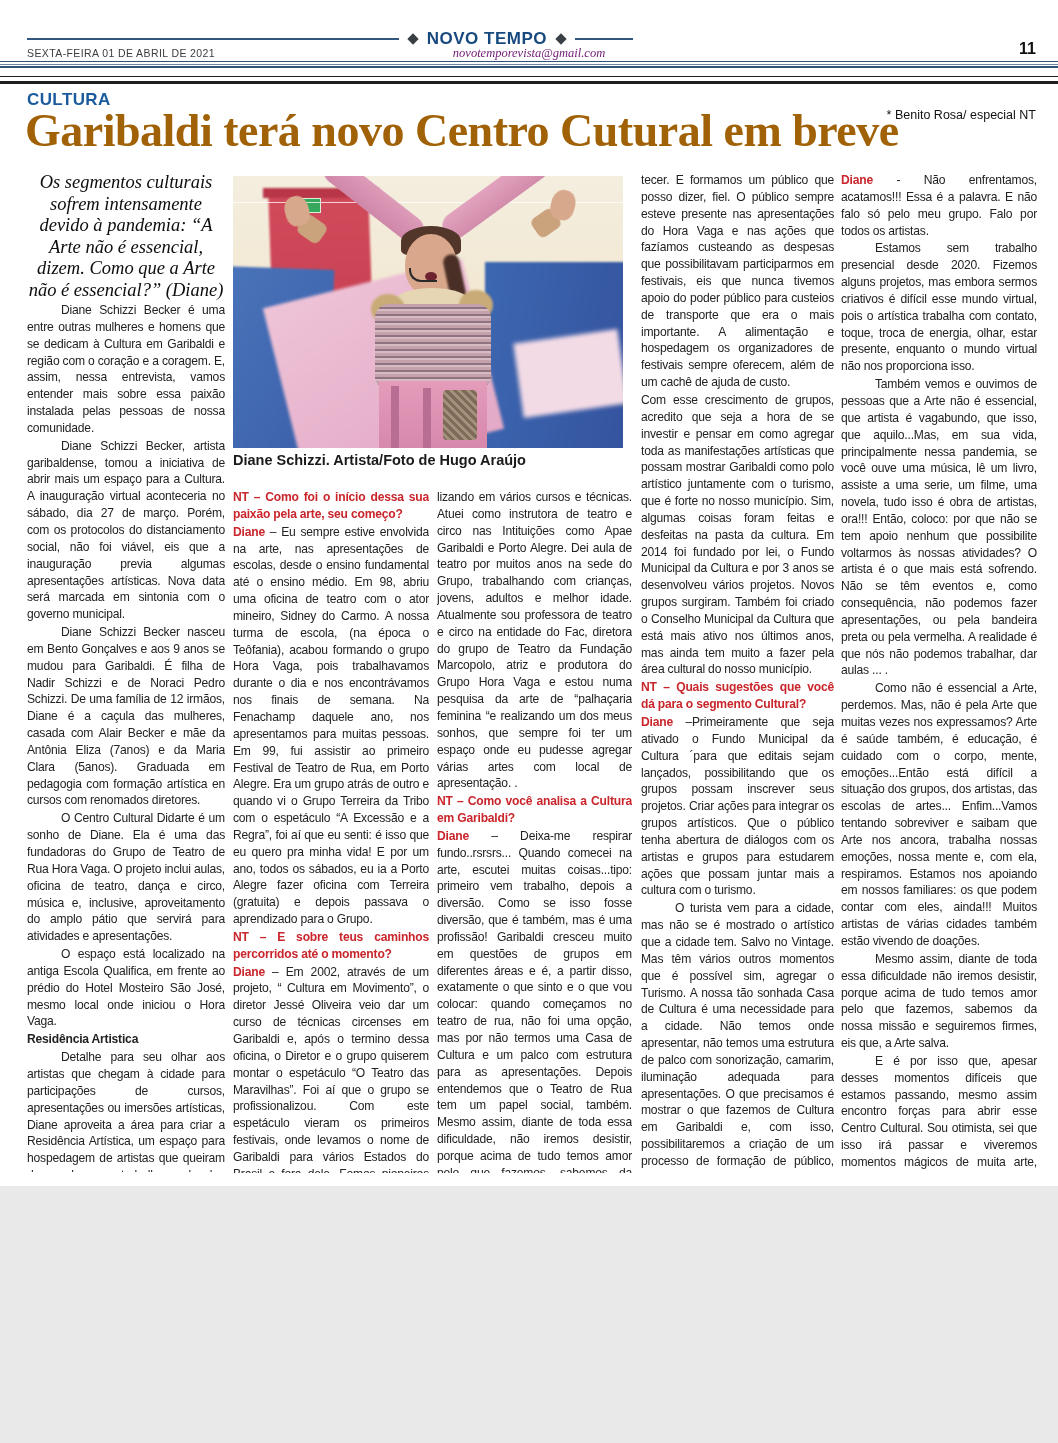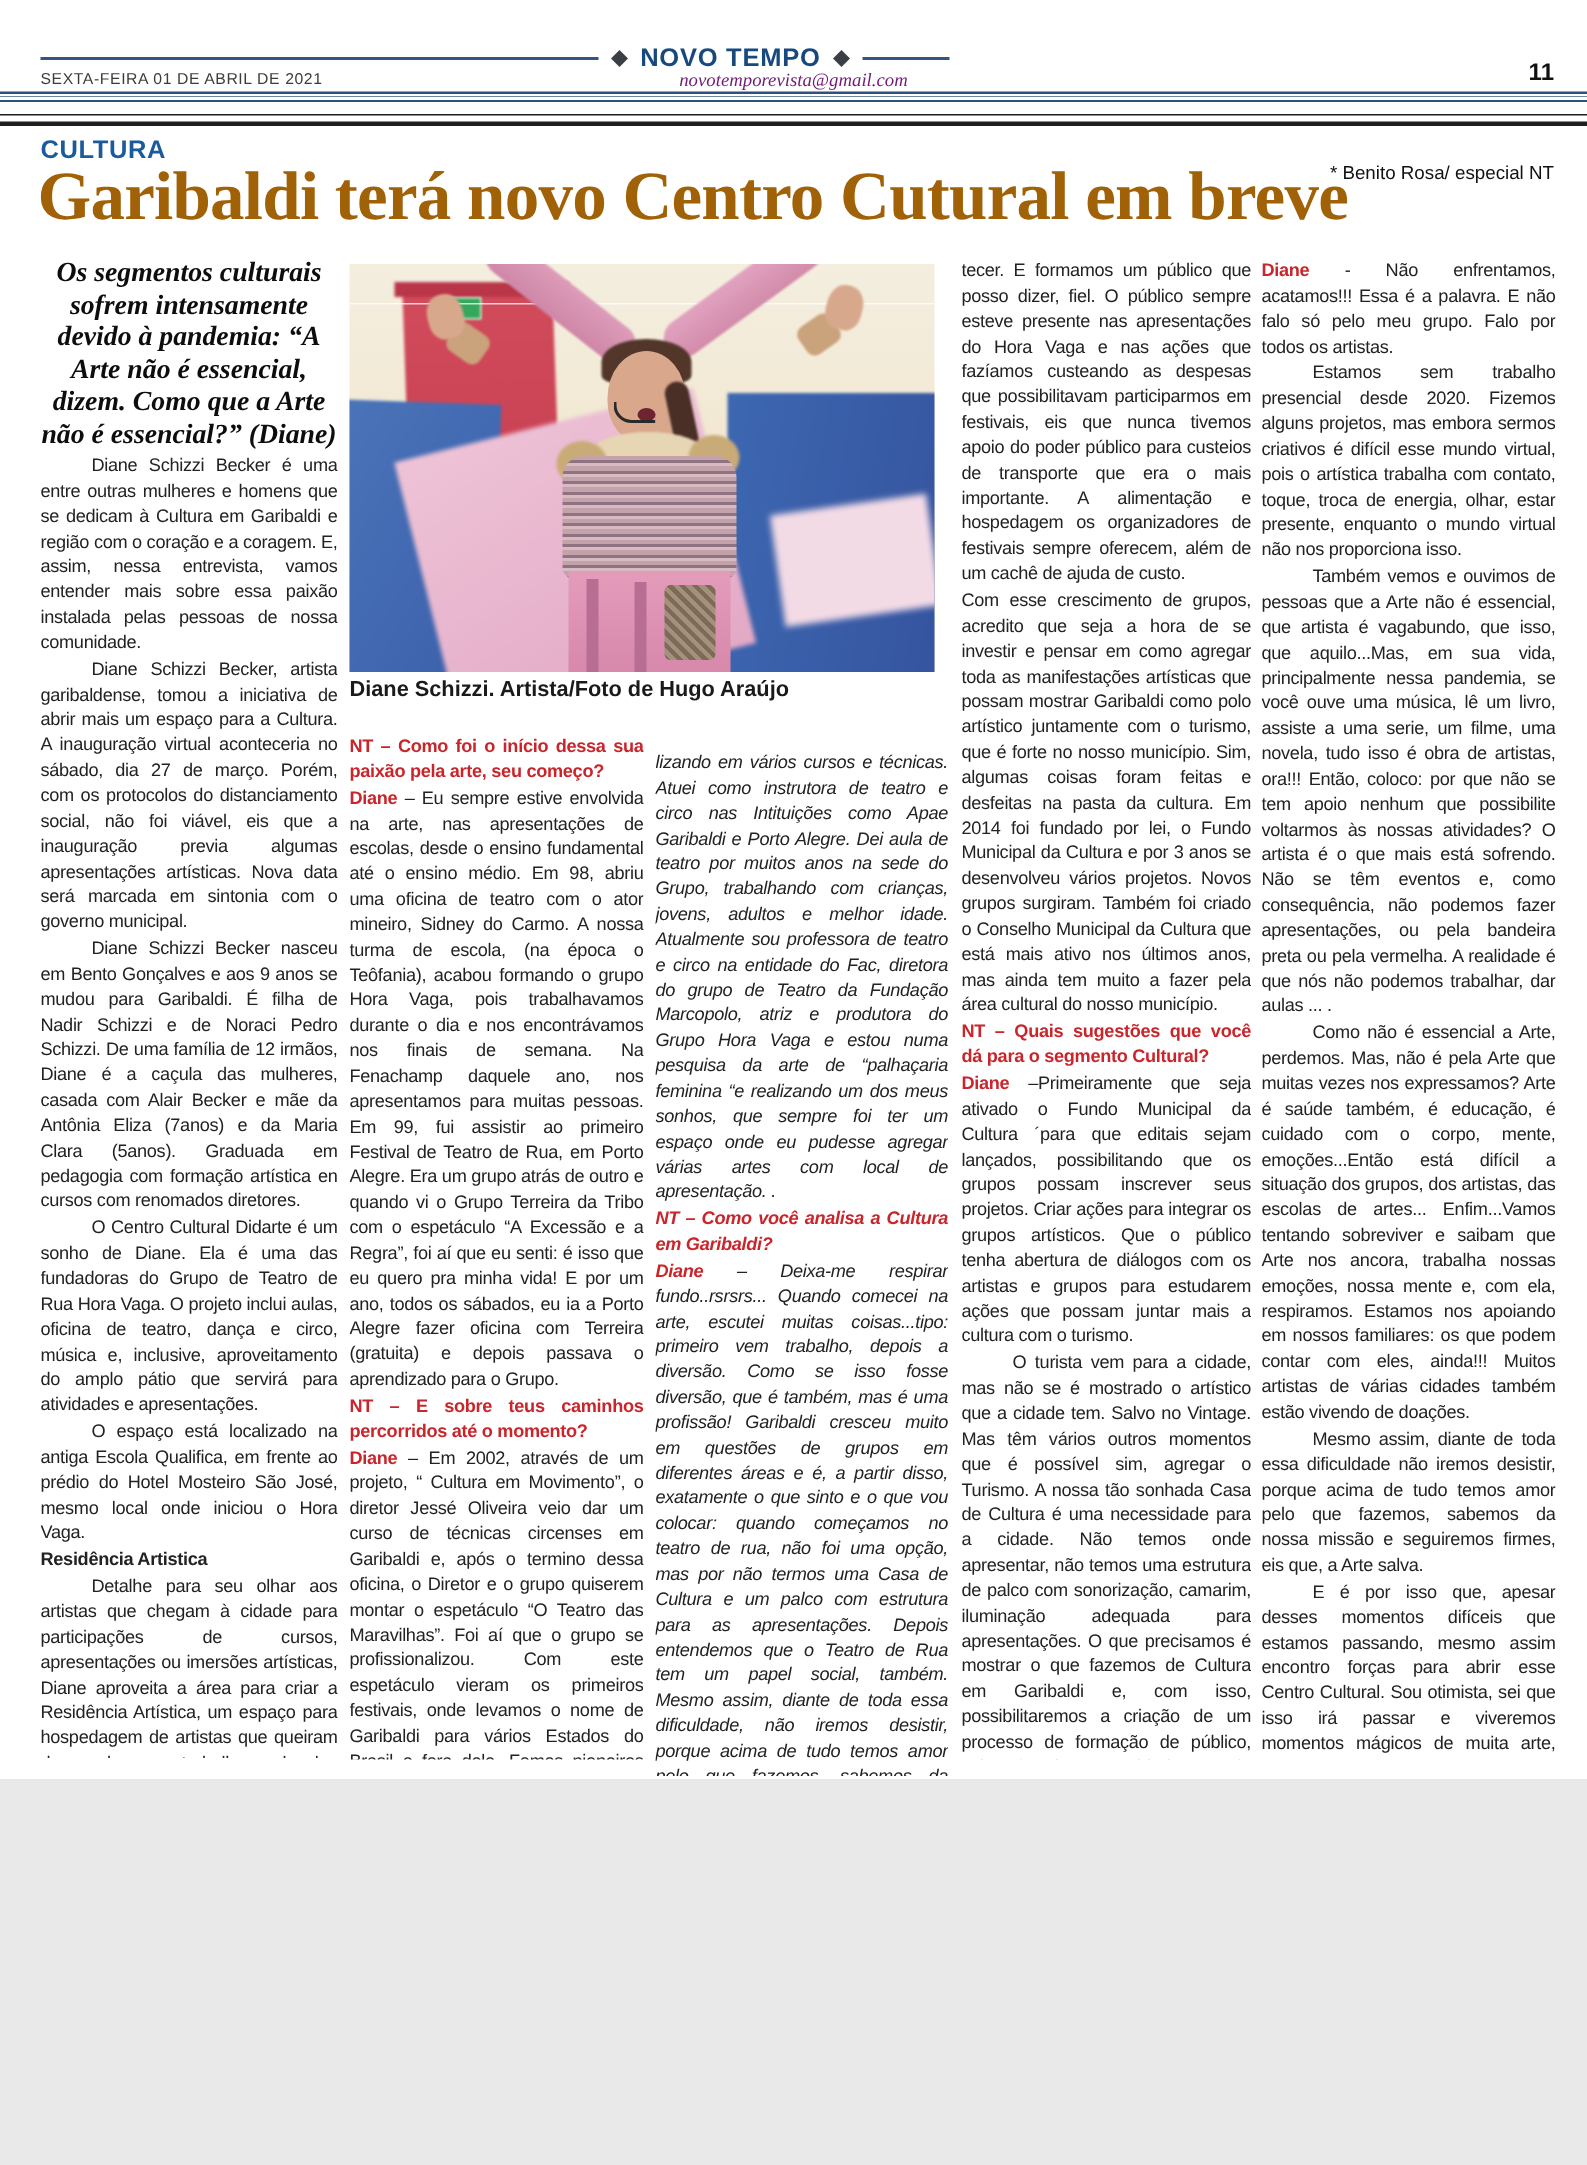--- a/index.html
+++ b/index.html
@@ -27,24 +27,24 @@
 
   
   .col{position:absolute;overflow:hidden;font-size:12.1px;line-height:16.85px;text-align:justify;color:#222;letter-spacing:-.2px;}
   .col p{margin:0 0 1px 0;}
   .ind{text-indent:34px;}
   .q{color:#c9252b;font-weight:bold;}
   .sp{color:#c9252b;font-weight:bold;}
   .subhead{font-weight:bold;}
   .col1{left:27px;top:172px;width:198px;height:1000px;}
   .col2{left:233px;top:489px;width:196px;height:684px;}
-  .col3{left:437px;top:500px;width:195px;height:684px;font-style:italic;}
+  .col3{left:437px;top:489px;width:195px;height:684px;}
   .col4{left:641px;top:172px;width:193px;height:1001px;}
   .col5{left:841px;top:172px;width:196px;height:1001px;}
-  .quote{font-family:"Liberation Serif",serif;font-style:italic;font-weight:bold;font-size:18.5px;
+  .quote{font-family:"Liberation Serif",serif;font-style:italic;font-weight:normal;font-size:18.5px;
          line-height:21.5px;text-align:center;color:#0d0d0d;margin:0 0 8px 0;text-indent:0;letter-spacing:0;}
 
   
   .photo{position:absolute;left:233px;top:176px;width:390px;height:272px;overflow:hidden;
          background:linear-gradient(#f4eedf 0%,#f2e8d3 45%,#eedfca 100%);}
   .photo *{position:absolute;}
   .ph-wire{left:0;top:26px;width:390px;height:1px;background:rgba(255,255,255,.75);}
   .ph-door{left:38px;top:16px;width:100px;height:160px;background:linear-gradient(#d24b5b,#c53f52);transform:rotate(-2deg);filter:blur(1px);}
   .ph-doorframe{left:30px;top:12px;width:116px;height:10px;background:#b83648;filter:blur(1px);}
   .ph-exit{left:62px;top:22px;width:24px;height:13px;background:#35a85c;border:1px solid #d8efd8;filter:blur(.6px);}

